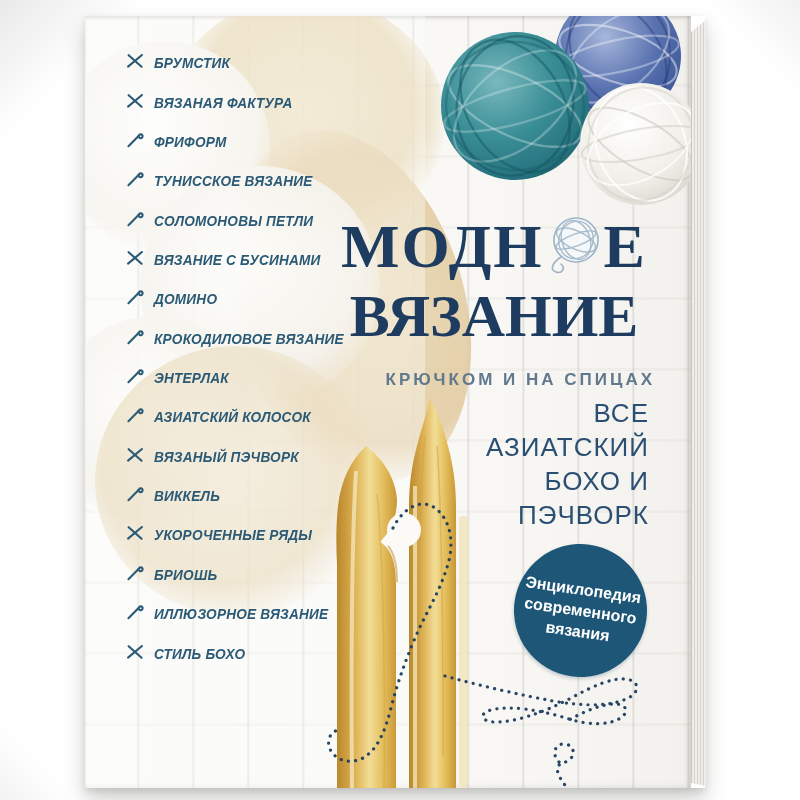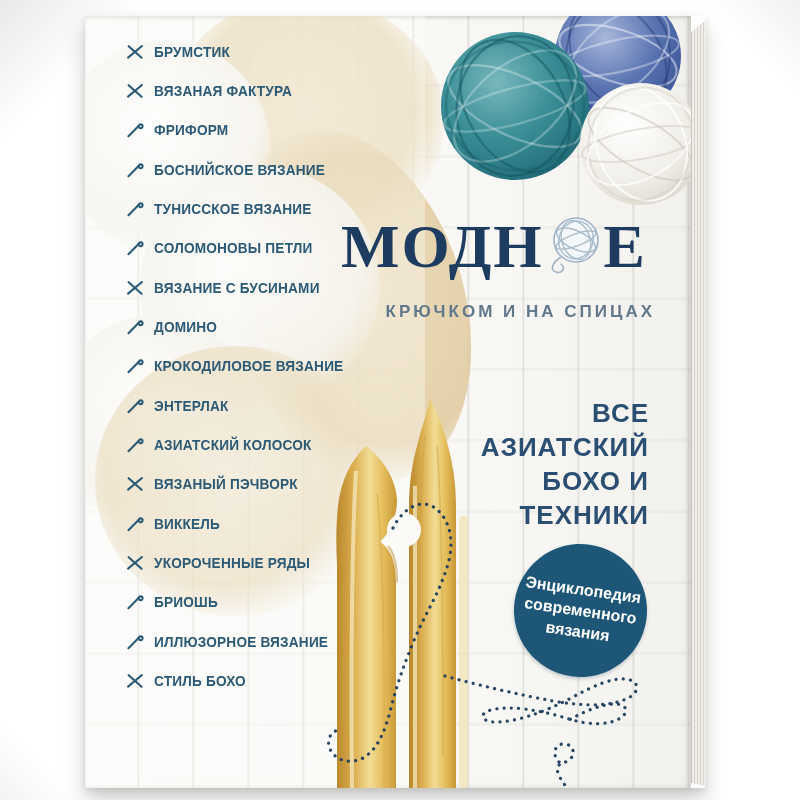--- a/index.html
+++ b/index.html
@@ -34,38 +34,38 @@
     background:radial-gradient(circle at 45% 40%,#ffffff 0%,#f4f1ea 60%,rgba(240,237,230,0) 78%);opacity:.95;}
   .wyarn2{left:55px;top:150px;width:240px;height:240px;
     background:radial-gradient(circle at 45% 40%,#ffffff 0%,#f2efe8 58%,rgba(240,237,230,0) 78%);opacity:.9;}
   .wyarn3{left:-35px;top:300px;width:210px;height:210px;
     background:radial-gradient(circle at 45% 40%,#fefdfb 0%,#f1eee6 58%,rgba(240,237,230,0) 78%);opacity:.85;}
   .wash{position:absolute;left:0;top:0;width:340px;height:772px;
     background:rgba(252,252,251,.38);pointer-events:none;}
   svg.layer{position:absolute;left:0;top:0;pointer-events:none;}
   
   .list{position:absolute;left:40px;top:16px;z-index:5;}
-  .tech-item{height:39.35px;display:flex;align-items:center;}
+  .tech-item{height:39.35px;display:flex;align-items:flex-end;font-style:italic;}
   .tech-item svg{width:20px;height:20px;margin-right:9px;flex:0 0 auto;}
   .tech-label{display:inline-block;transform:scaleX(.94);transform-origin:left center;
     font-weight:700;font-size:14.5px;letter-spacing:.2px;color:#2b5a76;white-space:nowrap;}
   
   .title-block{position:absolute;left:248px;top:198px;width:322px;z-index:5;
     color:#1e3c5f;text-align:center;}
   .t-line1{display:flex;align-items:center;justify-content:center;
     font-family:"Liberation Serif","DejaVu Serif",serif;font-weight:700;
     font-size:62px;line-height:1;letter-spacing:2px;}
   .t-line1 svg{margin:0 3px 4px 3px;}
   .t-line2{font-family:"Liberation Serif","DejaVu Serif",serif;font-weight:700;
     font-size:60px;line-height:1;margin-top:8px;white-space:nowrap;}
   .subtitle{margin-top:24px;text-align:right;font-weight:700;font-size:17px;
     letter-spacing:3px;color:#62788c;white-space:nowrap;}
   
   .tagline{position:absolute;left:330px;top:380px;width:234px;z-index:5;text-align:right;
-    font-weight:700;font-size:26px;line-height:34px;letter-spacing:1px;color:#2b4e73;}
+    font-weight:400;font-size:26px;line-height:34px;letter-spacing:1px;color:#2b4e73;}
   
   .badge{position:absolute;left:429px;top:528px;width:133px;height:133px;border-radius:50%;
     background:#1e5678;z-index:8;display:flex;flex-direction:column;justify-content:center;
     align-items:center;transform:rotate(8deg);color:#ffffff;font-weight:700;font-size:16px;
     line-height:21px;text-align:center;box-shadow:0 2px 4px rgba(40,70,90,.25);}
 </style>
 </head>
 <body>
 
 <div class="stage">
@@ -169,29 +169,20 @@
   </svg>
             <span class="tech-label">ФРИФОРМ</span>
           </div>
           <div class="tech-item">
             <svg viewBox="0 0 21 21" xmlns="http://www.w3.org/2000/svg">
     <g stroke="#2b5a76" stroke-width="2.2" stroke-linecap="round" fill="none">
       <path d="M3.6 17 L14.2 6.4"></path>
       <path d="M14.2 6.4 C15.4 3.6 19 4.2 18.4 7 C18 8.8 15.8 9.2 14.8 7.8"></path>
     </g>
   </svg>
-            <span class="tech-label">БОСНИЙСКОЕ ВЯЗАНИЕ</span>
-          </div>
-          <div class="tech-item">
-            <svg viewBox="0 0 21 21" xmlns="http://www.w3.org/2000/svg">
-    <g stroke="#2b5a76" stroke-width="2.2" stroke-linecap="round" fill="none">
-      <path d="M3.6 17 L14.2 6.4"></path>
-      <path d="M14.2 6.4 C15.4 3.6 19 4.2 18.4 7 C18 8.8 15.8 9.2 14.8 7.8"></path>
-    </g>
-  </svg>
             <span class="tech-label">ТУНИССКОЕ ВЯЗАНИЕ</span>
           </div>
           <div class="tech-item">
             <svg viewBox="0 0 21 21" xmlns="http://www.w3.org/2000/svg">
     <g stroke="#2b5a76" stroke-width="2.2" stroke-linecap="round" fill="none">
       <path d="M3.6 17 L14.2 6.4"></path>
       <path d="M14.2 6.4 C15.4 3.6 19 4.2 18.4 7 C18 8.8 15.8 9.2 14.8 7.8"></path>
     </g>
   </svg>
             <span class="tech-label">СОЛОМОНОВЫ ПЕТЛИ</span>
@@ -305,28 +296,29 @@
             <g fill="none" stroke="#a9bccb" stroke-width="1.4">
               <ellipse cx="29" cy="26" rx="21" ry="9" transform="rotate(25 29 26)"></ellipse>
               <ellipse cx="29" cy="26" rx="20" ry="14" transform="rotate(70 29 26)"></ellipse>
               <ellipse cx="29" cy="26" rx="21" ry="6" transform="rotate(-20 29 26)"></ellipse>
               <ellipse cx="29" cy="26" rx="19" ry="17" transform="rotate(110 29 26)"></ellipse>
             </g>
             <path d="M14 43 C6 48 2 56 9 58 C15 60 19 54 14 50" fill="none" stroke="#9db3c5" stroke-width="1.6" stroke-linecap="round"></path>
           </svg>
           <span>Е</span>
         </div>
+        <div class="t-line2">ВЯЗАНИЕ</div>
         <div class="subtitle">КРЮЧКОМ И НА СПИЦАХ</div>
       </div>
 
       <div class="tagline">
         <div>ВСЕ</div>
         <div>АЗИАТСКИЙ</div>
         <div>БОХО И</div>
-        <div>ТЕХНИКИ</div>
+        <div>ПЭЧВОРК</div>
       </div>
 
       <svg class="layer" width="606" height="772" style="z-index:6" xmlns="http://www.w3.org/2000/svg">
         <defs>
           <linearGradient id="gWood" x1="0" y1="0" x2="1" y2="0">
             <stop offset="0%" stop-color="#b9872b"></stop>
               <stop offset="30%" stop-color="#ddb052"></stop>
             <stop offset="55%" stop-color="#f2dd96"></stop>
               <stop offset="78%" stop-color="#e4bd5a"></stop>
             <stop offset="100%" stop-color="#c89736"></stop>

